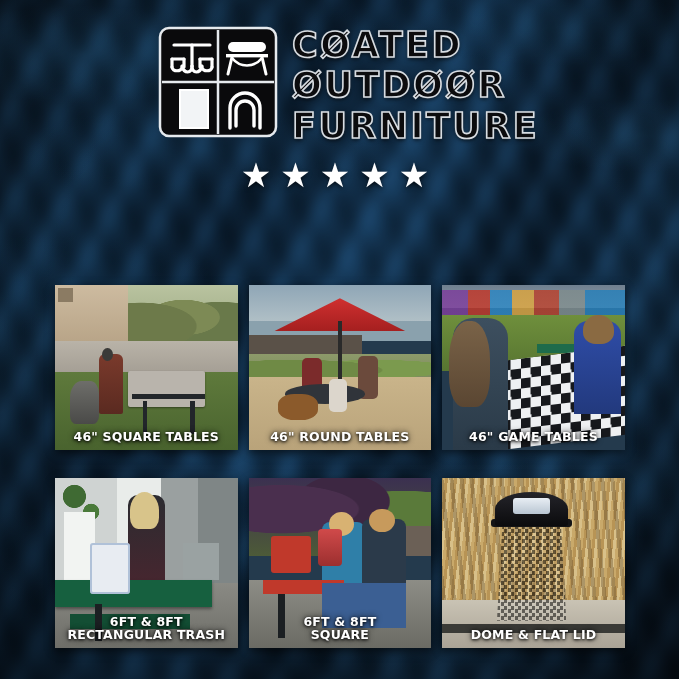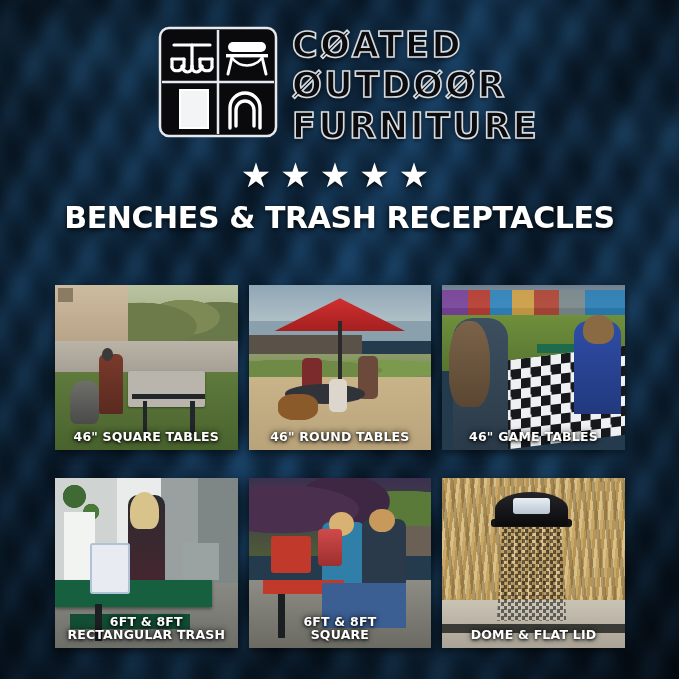--- a/index.html
+++ b/index.html
@@ -243,21 +243,20 @@
       <div class="logo-words">
         <div>CØATED</div>
         <div>ØUTDØØR</div>
         <div>FURNITURE</div>
       </div>
     </div>
 
     <div class="stars">★★★★★</div>
 
     <div class="headline">
-      <div>BENCHES &amp; TRASH RECEPTACLES</div>
     </div>
 
     <div class="grid">
 
       <div class="row">
 
         <div class="tile r1">
           <div class="ph">
             <div class="sky A-sky"></div>
             <div class="A-trees"></div>

